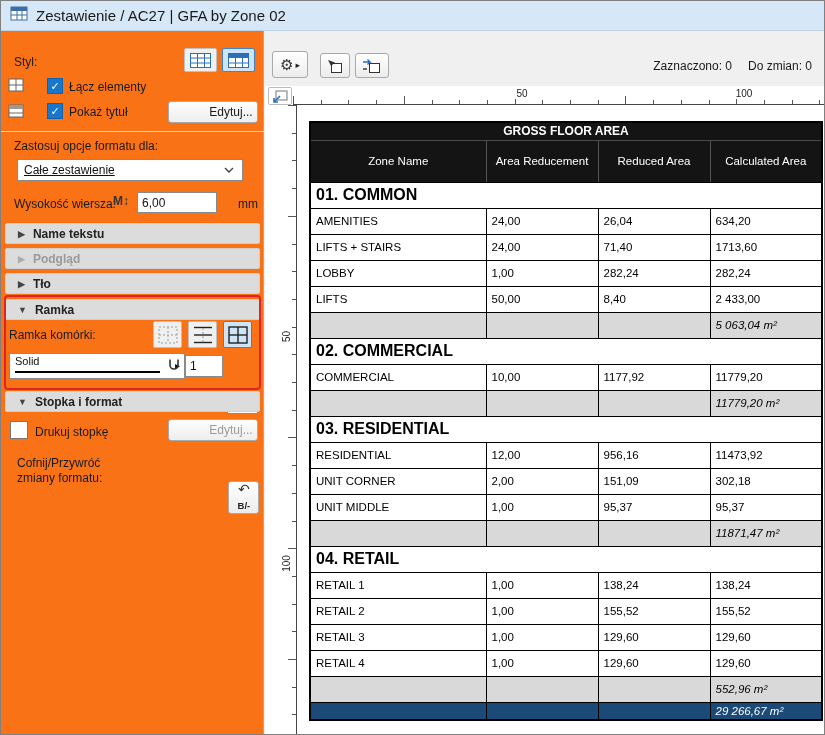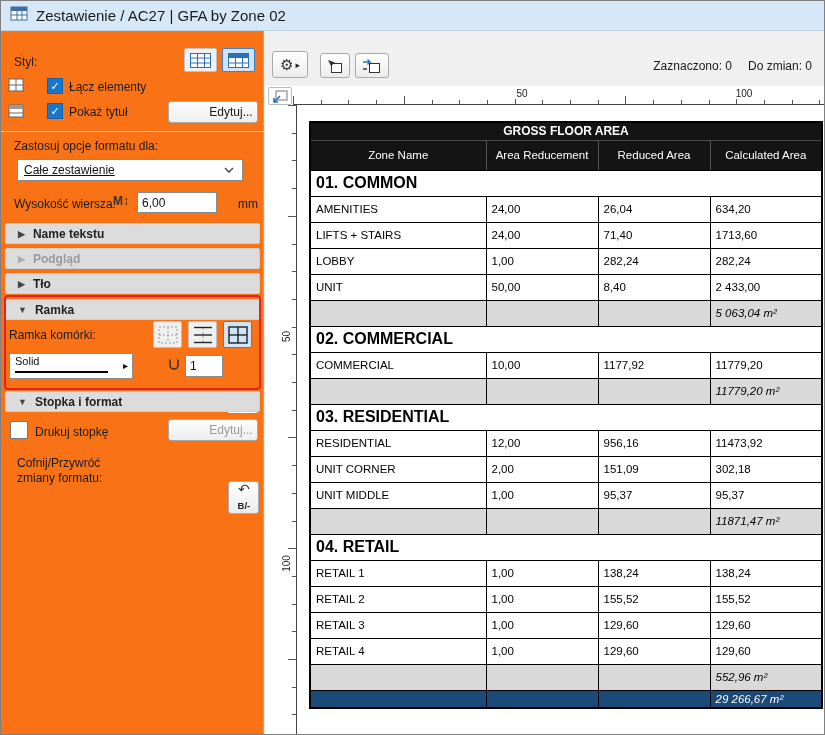--- a/index.html
+++ b/index.html
@@ -69,21 +69,21 @@
       repeating-linear-gradient(to bottom, #555 0 1px, transparent 1px 110.8px);
     background-size:4px 100%, 8px 100%;
     background-position:right top, right top;
     background-repeat:repeat-y; }
   .vlab { position:absolute; left:-1px; width:19px; text-align:center; font-size:10px; color:#222; background:#fff; transform:rotate(-90deg); }
 
   
   table.sched { position:absolute; left:44px; top:90px; width:512px; border-collapse:collapse; table-layout:fixed; font-size:11.5px; color:#000; border:2px solid #000; background:#fff; }
   .sched th, .sched td { border:1px solid #000; padding:0 5px; overflow:hidden; white-space:nowrap; text-align:left; }
   tr.title-row th { background:#141414; color:#fff; height:18px; font-size:12px; font-weight:bold; text-align:center; border-bottom:1px solid #4a4a4a; }
-  tr.cols-row th { background:#141414; color:#fff; height:30px; font-weight:normal; text-align:center; border-left:1px solid #555; border-right:1px solid #555; }
+  tr.cols-row th { background:#141414; color:#fff; height:42px; font-weight:normal; text-align:center; border-left:1px solid #555; border-right:1px solid #555; }
   tr.group-row td { font-weight:bold; font-size:16px; height:26px; background:#fff; }
   tr.data-row td { height:26px; background:#fff; }
   tr.subtotal-row td { height:26px; background:#d9d9d9; }
   td.subtotal-val { font-style:italic; }
   tr.total-row td { height:18px; background:#1b4a78; }
   td.total-val { color:#fff; font-style:italic; }
 </style>
 </head>
 <body>
 
@@ -199,21 +199,21 @@
         </svg>
     </button>
     <button class="abs preset sel" style="left:222px;top:290px;">
       <svg width="22" height="20" viewBox="0 0 22 20">
           <rect x="2" y="2" width="18" height="16" fill="none" stroke="#222" stroke-width="1.4"></rect>
           <line x1="2" y1="10" x2="20" y2="10" stroke="#222" stroke-width="1.4"></line>
           <line x1="11" y1="2" x2="11" y2="18" stroke="#222" stroke-width="1.4"></line>
         </svg>
     </button>
 
-    <div class="abs linetype" style="left:8px;top:322px;width:124px;height:26px;">
+    <div class="abs linetype" style="left:8px;top:322px;width:176px;height:26px;">
       <span class="lt-name">Solid</span>
       <span class="lt-line"></span>
       <span class="lt-arrow">▸</span>
     </div>
     <span class="abs" style="left:166px;top:327px;">
       <svg width="14" height="15" viewBox="0 0 14 15">
           <path d="M3 1.5 v5.5 a4 4 0 0 0 8 0 V1.5" fill="none" stroke="#333" stroke-width="1.6"></path>
         </svg>
     </span>
     <input class="abs inp" style="left: 184px; top: 324px; width: 38px; height: 22px;" value="1">
@@ -321,21 +321,21 @@
             <td class="num">71,40</td>
             <td class="num">1713,60</td>
           </tr>
           <tr class="data-row">
             <td class="name">LOBBY</td>
             <td class="num">1,00</td>
             <td class="num">282,24</td>
             <td class="num">282,24</td>
           </tr>
           <tr class="data-row">
-            <td class="name">UNIT</td>
+            <td class="name">LIFTS</td>
             <td class="num">50,00</td>
             <td class="num">8,40</td>
             <td class="num">2 433,00</td>
           </tr>
           <tr class="subtotal-row">
             <td></td>
             <td></td>
             <td></td>
             <td class="subtotal-val">5 063,04 m²</td>
           </tr>

